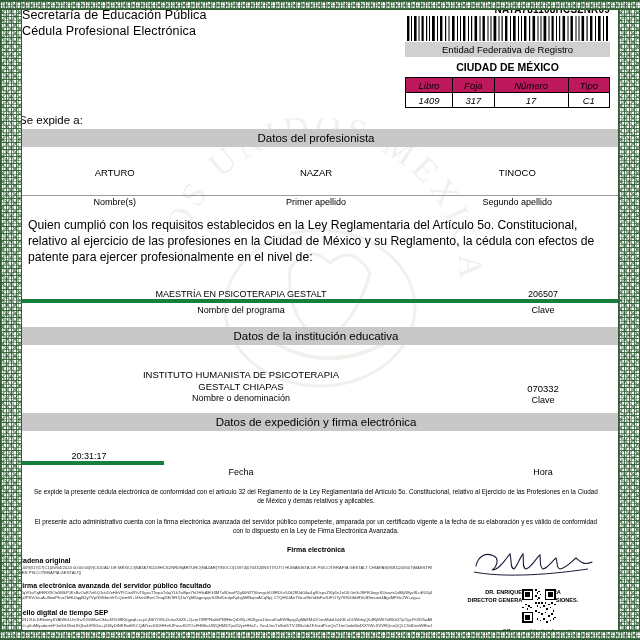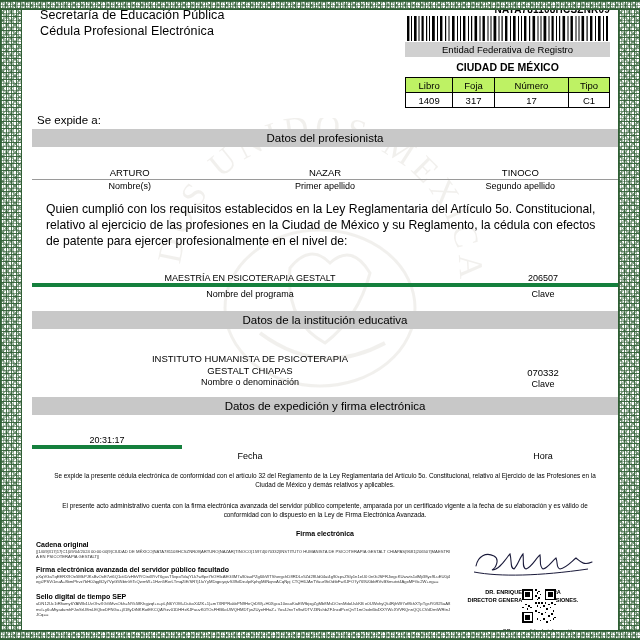--- a/index.html
+++ b/index.html
@@ -47,47 +47,47 @@
   #bd-left{left:0;} #bd-right{right:0;}
   #bd-top{top:0;} #bd-bottom{bottom:0;}
 
   
   .watermark{
     position:absolute;left:140px;top:118px;width:360px;height:300px;
     z-index:0;pointer-events:none;opacity:.085;
   }
 
   
-  .content{position:absolute;left:32px;right:22px;top:0;z-index:2;}
+  .content{position:absolute;left:14px;right:22px;top:0;z-index:2;}
 
   .top{display:flex;justify-content:space-between;align-items:flex-start;
        padding:4px 8px 0 8px;}
   .titleblock{font-size:12.5px;line-height:16px;padding-top:3px;letter-spacing:.1px;}
   .titleblock div{white-space:nowrap;}
 
   .rightblock{width:205px;text-align:center;}
   .curp{font-size:10px;font-weight:bold;letter-spacing:.2px;text-align:right;
         margin-bottom:1px;}
   .barcode{height:25px;width:100%;display:block;}
   .efr{background:#d0d0d0;font-size:9.5px;padding:2px 10px;margin-top:1px;}
   .cdmx{font-size:10.5px;font-weight:bold;margin-top:4px;margin-bottom:4px;}
 
-  table.reg{border-collapse:collapse;width:100%;background:#bef264;
-            font-size:9.5px;margin-top:2px;}
+  table.reg{border-collapse:collapse;width:100%;background:#be185d;
+            font-size:9.5px;margin-top:2px;font-style:italic;}
   table.reg td{border:1px solid #000;text-align:center;padding:1.5px 0;}
   table.reg tr.vals td{background:#fff;}
 
   .sexpide{font-size:11.5px;margin:6px 0 3px 5px;}
 
   .band{background:#c8c8c8;text-align:center;font-size:11.5px;
         padding:3px 8px;margin:2px 0;}
 
   .triple{display:flex;margin-top:20px;}
   .fcell{flex:1;text-align:center;}
-  .fval{font-size:9.5px;border-bottom:1px solid #9a9a9a;padding-bottom:1px;
+  .fval{font-size:9.5px;border-bottom:1px solid #9a9a9a;padding-bottom:17px;
         display:block;}
   .flab{font-size:9px;margin-top:1px;}
 
   .para{font-size:12.2px;text-align:left;line-height:16px;margin:10px 14px 0 14px;}
 
   .prow{display:flex;margin-top:24px;align-items:flex-end;}
   .p-name{flex:1;text-align:center;}
   .p-key{width:150px;text-align:center;}
 
   .uline{border-bottom:4px solid #15803d;}

